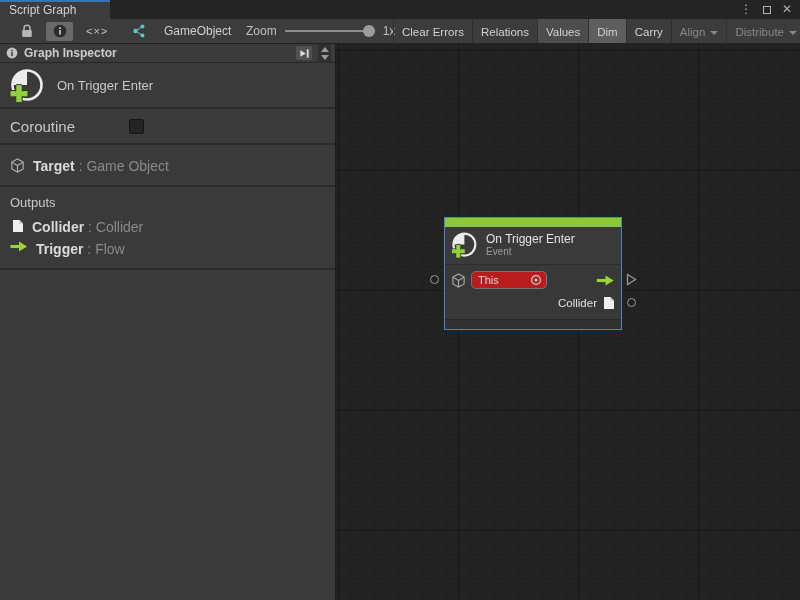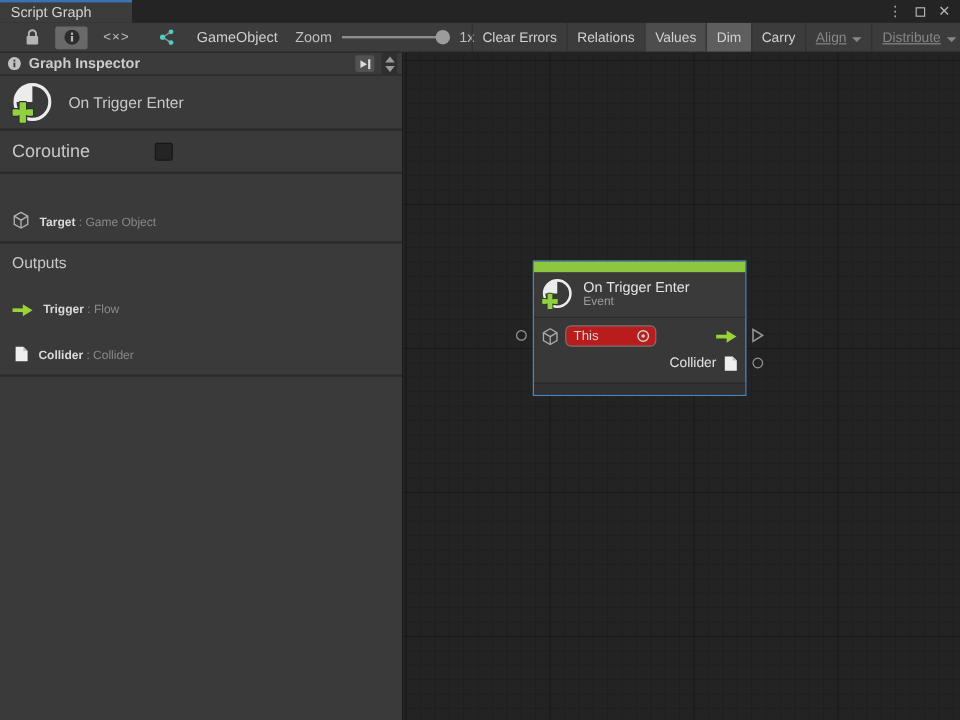--- a/index.html
+++ b/index.html
@@ -26,21 +26,21 @@
   .tb-go{left:132px;gap:18px;font-size:12px;color:#cfcfcf;}
   .tb-zoom{left:246px;gap:8px;font-size:12px;color:#bfbfbf;}
   .slider{position:relative;width:90px;height:12px;}
   .slider .track{position:absolute;left:0;right:4px;top:5px;height:2px;background:#8d8d8d;}
   .slider .handle{position:absolute;right:0;top:0;width:12px;height:12px;border-radius:50%;background:#9c9c9c;}
   .tb-buttons{left:393px;height:25px;}
   .tbtn{height:25px;display:flex;align-items:center;padding:0 8px;font-size:11.5px;color:#d2d2d2;
         border-left:1px solid #303030;white-space:nowrap;gap:5px;}
   .tbtn.active{background:#4d4d4d;}
   .tbtn.active2{background:#5e5e5e;}
-  .tbtn.disabled{color:#878787;text-decoration:underline;}
+  .tbtn.disabled{color:#878787;}
   .caret{width:0;height:0;border-left:4px solid transparent;border-right:4px solid transparent;
          border-top:4px solid #878787;margin-top:2px;}
 
   
   .panel{position:absolute;top:44px;left:0;width:336px;bottom:0;background:#3a3a3a;
          border-right:1px solid #1c1c1c;}
   .insp-head{height:19px;background:#3b3b3b;border-bottom:1px solid #272727;display:flex;
              align-items:center;gap:6px;padding:0 4px 0 6px;font-size:12px;color:#cccccc;font-weight:bold;}
   .insp-title{flex:1;}
   .dockbtn{width:16px;height:14px;background:#515151;border-radius:2px;display:flex;
@@ -50,21 +50,21 @@
   .tri-up{width:0;height:0;border-left:4px solid transparent;border-right:4px solid transparent;border-bottom:5px solid #9a9a9a;}
   .tri-down{width:0;height:0;border-left:4px solid transparent;border-right:4px solid transparent;border-top:5px solid #9a9a9a;}
   .sect{border-bottom:2px solid #2b2b2b;}
   .evhead{height:46px;display:flex;align-items:center;gap:12px;padding:0 8px;}
   .evtitle{font-size:13px;color:#c8c8c8;}
   .corow{height:36px;display:flex;align-items:center;padding:0 10px;font-size:15px;}
   .colabel{width:119px;}
   .checkbox{width:15px;height:15px;background:#242424;border:1px solid #161616;border-radius:2px;}
   .iosect{padding:8px 10px 10px;}
   .iohead{font-size:13px;color:#c8c8c8;margin-bottom:9px;}
-  .iorow{display:flex;align-items:flex-end;gap:8px;font-size:10px;margin-top:21px;height:17px;}
+  .iorow{display:flex;align-items:flex-start;gap:8px;font-size:14px;margin-top:5px;height:17px;}
   .pname{font-weight:bold;color:#dadada;}
   .ptype{color:#8a8a8a;}
 
   
   .graph{position:absolute;left:336px;top:44px;right:0;bottom:0;background:#232323;
     background-image:
       linear-gradient(to right,#181818 1px,transparent 1px),
       linear-gradient(to bottom,#181818 1px,transparent 1px),
       linear-gradient(to right,#1e1e1e 1px,transparent 1px),
       linear-gradient(to bottom,#1e1e1e 1px,transparent 1px);
@@ -208,32 +208,32 @@
           <path d="M8 1 L14 4.4 V11.6 L8 15 L2 11.6 V4.4 Z" fill="none" stroke="#b2b2b2" stroke-width="1.2"></path>
           <path d="M2 4.4 L8 8 L14 4.4 M8 8 V15" fill="none" stroke="#b2b2b2" stroke-width="1.2"></path>
         </svg>
         <span><span class="pname">Target</span> <span class="ptype">: Game Object</span></span>
       </div>
     </div>
 
     <div class="iosect sect">
       <div class="iohead">Outputs</div>
       <div class="iorow">
+        <svg width="12" height="14" viewBox="0 0 12 14" style="margin-left:2px">
+          <path d="M1 1 H7.5 L11 4.5 V13 H1 Z" fill="#efefef"></path>
+          <path d="M7.5 1 L11 4.5 H7.5 Z" fill="#bdbdbd"></path>
+        </svg>
+        <span><span class="pname">Collider</span> <span class="ptype">: Collider</span></span>
+      </div>
+      <div class="iorow">
         <svg width="18" height="11" viewBox="0 0 20 12">
           <rect x="0.5" y="4.3" width="10" height="3.4" fill="#9bd437"></rect>
           <path d="M10 0.5 L19 6 L10 11.5 Z" fill="#9bd437"></path>
         </svg>
         <span><span class="pname">Trigger</span> <span class="ptype">: Flow</span></span>
-      </div>
-      <div class="iorow">
-        <svg width="12" height="14" viewBox="0 0 12 14" style="margin-left:2px">
-          <path d="M1 1 H7.5 L11 4.5 V13 H1 Z" fill="#efefef"></path>
-          <path d="M7.5 1 L11 4.5 H7.5 Z" fill="#bdbdbd"></path>
-        </svg>
-        <span><span class="pname">Collider</span> <span class="ptype">: Collider</span></span>
       </div>
     </div>
   </div>
 
   <div class="graph"></div>
 
   <div class="node">
     <div class="n-green"></div>
     <div class="n-head">
       <svg width="28" height="28" viewBox="0 0 37 37">

